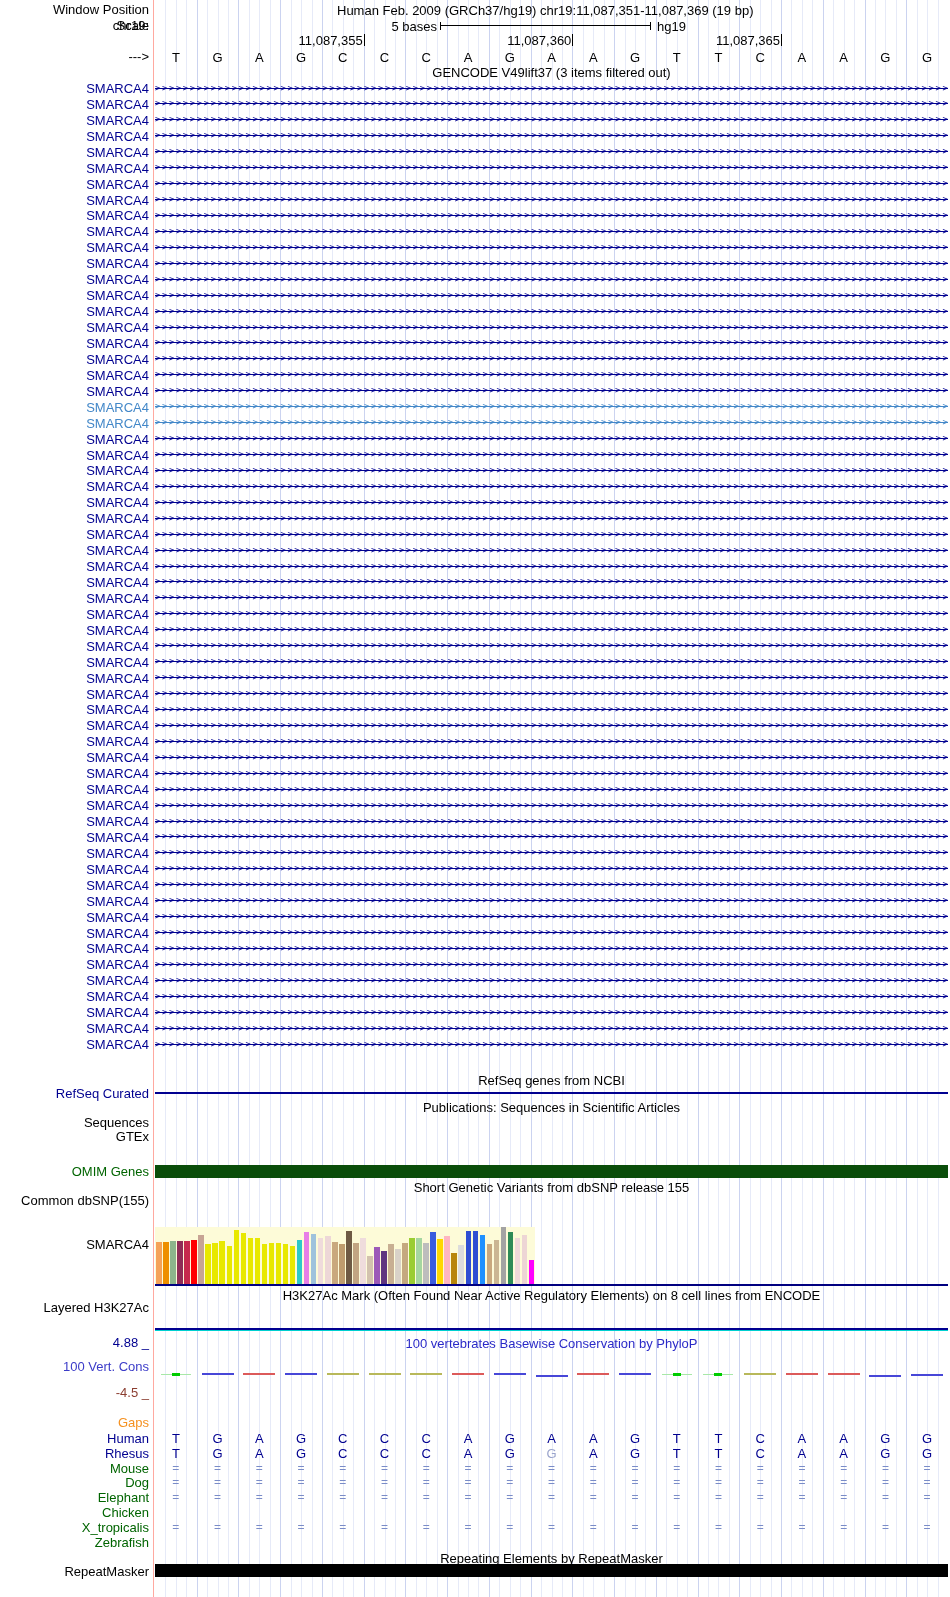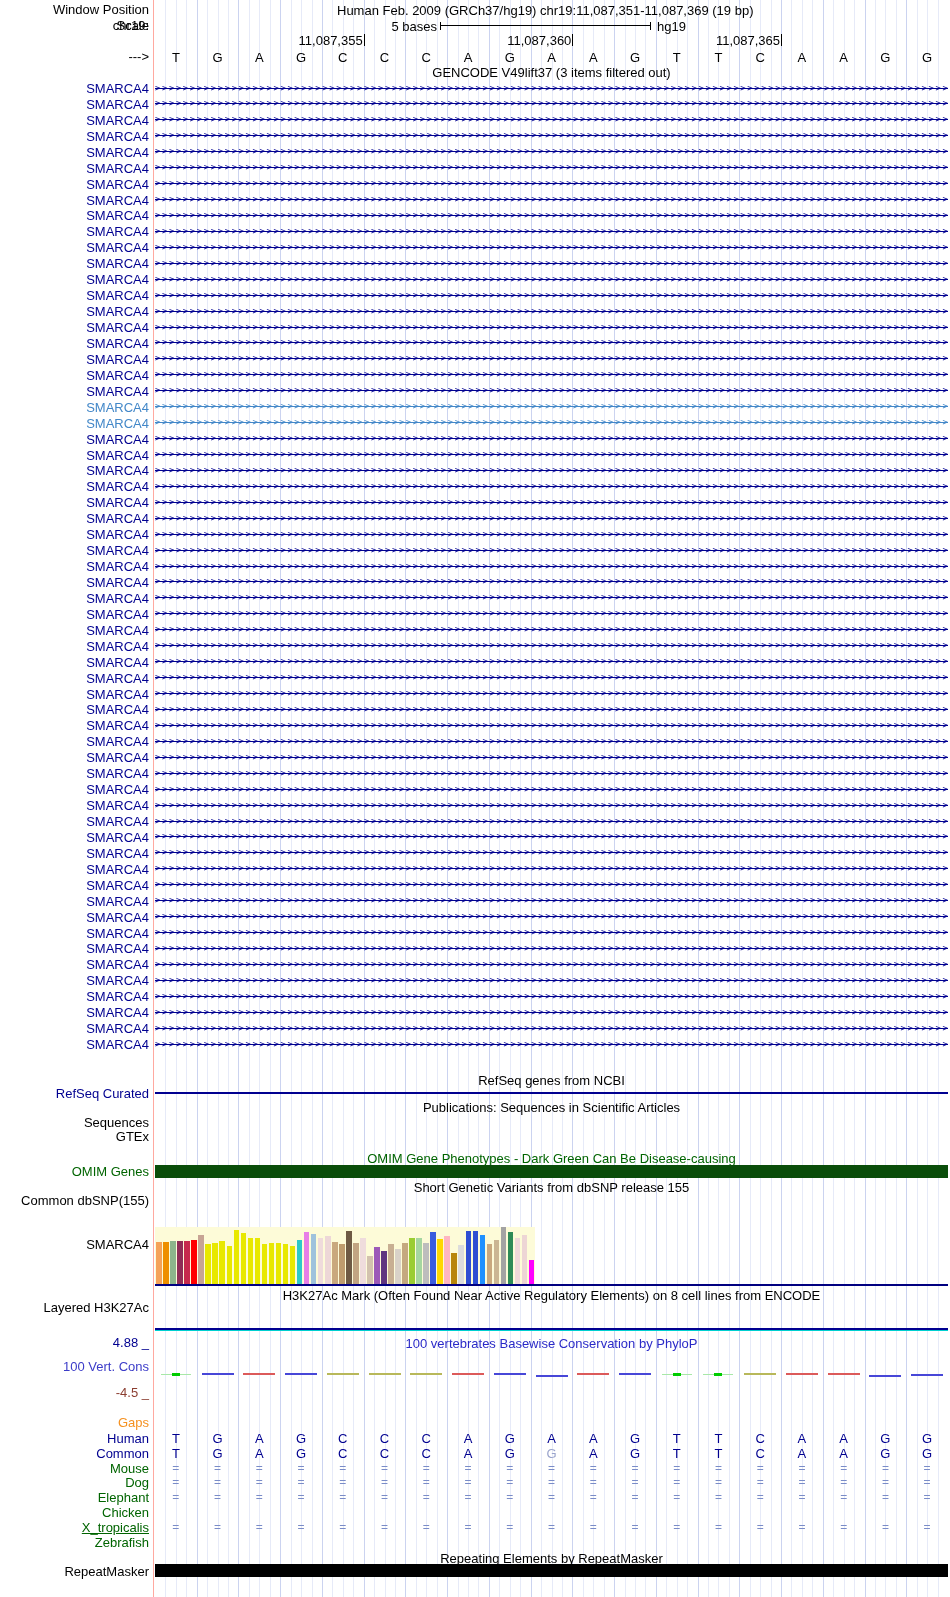--- a/index.html
+++ b/index.html
@@ -124,21 +124,20 @@
   <div class="title" style="top:66px">GENCODE V49lift37 (3 items filtered out)</div>
 
   <div class="title" style="top:1074px">RefSeq genes from NCBI</div>
   <div class="lbl navy" style="top:1087px">RefSeq Curated</div>
   <div id="refseq-line"></div>
 
   <div class="title" style="top:1101px">Publications: Sequences in Scientific Articles</div>
   <div class="lbl" style="top:1116px">Sequences</div>
   <div class="lbl" style="top:1130px">GTEx</div>
 
-  <div class="title dkgreen" style="top:1152px">OMIM Gene Phenotypes - Dark Green Can Be Disease-causing</div>
   <div class="lbl dkgreen" style="top:1165px">OMIM Genes</div>
   <div id="omim-bar"></div>
 
   <div class="title" style="top:1181px">Short Genetic Variants from dbSNP release 155</div>
   <div class="lbl" style="top:1194px">Common dbSNP(155)</div>
 
   <div id="gtex-box"></div>
   <div class="lbl" style="top:1238px">SMARCA4</div>
   <div id="gtex-bars"></div>
   <div id="gtex-baseline"></div>
@@ -459,21 +458,21 @@
       <div style="position: absolute; left: 530.632px; top: 1431px; width: 41.7368px; text-align: center; color: rgb(0, 0, 144);">A</div>
       <div style="position: absolute; left: 572.368px; top: 1431px; width: 41.7368px; text-align: center; color: rgb(0, 0, 144);">A</div>
       <div style="position: absolute; left: 614.105px; top: 1431px; width: 41.7368px; text-align: center; color: rgb(0, 0, 144);">G</div>
       <div style="position: absolute; left: 655.842px; top: 1431px; width: 41.7368px; text-align: center; color: rgb(0, 0, 144);">T</div>
       <div style="position: absolute; left: 697.579px; top: 1431px; width: 41.7368px; text-align: center; color: rgb(0, 0, 144);">T</div>
       <div style="position: absolute; left: 739.316px; top: 1431px; width: 41.7368px; text-align: center; color: rgb(0, 0, 144);">C</div>
       <div style="position: absolute; left: 781.053px; top: 1431px; width: 41.7368px; text-align: center; color: rgb(0, 0, 144);">A</div>
       <div style="position: absolute; left: 822.789px; top: 1431px; width: 41.7368px; text-align: center; color: rgb(0, 0, 144);">A</div>
       <div style="position: absolute; left: 864.526px; top: 1431px; width: 41.7368px; text-align: center; color: rgb(0, 0, 144);">G</div>
       <div style="position: absolute; left: 906.263px; top: 1431px; width: 41.7368px; text-align: center; color: rgb(0, 0, 144);">G</div>
-      <div style="position: absolute; left: 0px; width: 149px; top: 1445.8px; text-align: right; color: rgb(0, 0, 144);">Common</div>
+      <div style="position: absolute; left: 0px; width: 149px; top: 1445.8px; text-align: right; color: rgb(0, 0, 144);">Rhesus</div>
       <div style="position: absolute; left: 155px; top: 1445.8px; width: 41.7368px; text-align: center; color: rgb(0, 0, 144);">T</div>
       <div style="position: absolute; left: 196.737px; top: 1445.8px; width: 41.7368px; text-align: center; color: rgb(0, 0, 144);">G</div>
       <div style="position: absolute; left: 238.474px; top: 1445.8px; width: 41.7368px; text-align: center; color: rgb(0, 0, 144);">A</div>
       <div style="position: absolute; left: 280.211px; top: 1445.8px; width: 41.7368px; text-align: center; color: rgb(0, 0, 144);">G</div>
       <div style="position: absolute; left: 321.947px; top: 1445.8px; width: 41.7368px; text-align: center; color: rgb(0, 0, 144);">C</div>
       <div style="position: absolute; left: 363.684px; top: 1445.8px; width: 41.7368px; text-align: center; color: rgb(0, 0, 144);">C</div>
       <div style="position: absolute; left: 405.421px; top: 1445.8px; width: 41.7368px; text-align: center; color: rgb(0, 0, 144);">C</div>
       <div style="position: absolute; left: 447.158px; top: 1445.8px; width: 41.7368px; text-align: center; color: rgb(0, 0, 144);">A</div>
       <div style="position: absolute; left: 488.895px; top: 1445.8px; width: 41.7368px; text-align: center; color: rgb(0, 0, 144);">G</div>
       <div style="position: absolute; left: 530.632px; top: 1445.8px; width: 41.7368px; text-align: center; color: rgb(154, 164, 204);">G</div>
@@ -540,21 +539,21 @@
       <div style="position: absolute; left: 572.368px; top: 1490.2px; width: 41.7368px; text-align: center; font-size: 12px; color: rgb(122, 140, 200);">=</div>
       <div style="position: absolute; left: 614.105px; top: 1490.2px; width: 41.7368px; text-align: center; font-size: 12px; color: rgb(122, 140, 200);">=</div>
       <div style="position: absolute; left: 655.842px; top: 1490.2px; width: 41.7368px; text-align: center; font-size: 12px; color: rgb(122, 140, 200);">=</div>
       <div style="position: absolute; left: 697.579px; top: 1490.2px; width: 41.7368px; text-align: center; font-size: 12px; color: rgb(122, 140, 200);">=</div>
       <div style="position: absolute; left: 739.316px; top: 1490.2px; width: 41.7368px; text-align: center; font-size: 12px; color: rgb(122, 140, 200);">=</div>
       <div style="position: absolute; left: 781.053px; top: 1490.2px; width: 41.7368px; text-align: center; font-size: 12px; color: rgb(122, 140, 200);">=</div>
       <div style="position: absolute; left: 822.789px; top: 1490.2px; width: 41.7368px; text-align: center; font-size: 12px; color: rgb(122, 140, 200);">=</div>
       <div style="position: absolute; left: 864.526px; top: 1490.2px; width: 41.7368px; text-align: center; font-size: 12px; color: rgb(122, 140, 200);">=</div>
       <div style="position: absolute; left: 906.263px; top: 1490.2px; width: 41.7368px; text-align: center; font-size: 12px; color: rgb(122, 140, 200);">=</div>
       <div style="position: absolute; left: 0px; width: 149px; top: 1505px; text-align: right; color: rgb(0, 100, 0);">Chicken</div>
-      <div style="position: absolute; left: 0px; width: 149px; top: 1519.8px; text-align: right; color: rgb(0, 100, 0); text-decoration: underline;">X_tropicalis</div>
+      <div style="position: absolute; left: 0px; width: 149px; top: 1519.8px; text-align: right; color: rgb(0, 100, 0);">X_tropicalis</div>
       <div style="position: absolute; left: 155px; top: 1519.8px; width: 41.7368px; text-align: center; font-size: 12px; color: rgb(122, 140, 200);">=</div>
       <div style="position: absolute; left: 196.737px; top: 1519.8px; width: 41.7368px; text-align: center; font-size: 12px; color: rgb(122, 140, 200);">=</div>
       <div style="position: absolute; left: 238.474px; top: 1519.8px; width: 41.7368px; text-align: center; font-size: 12px; color: rgb(122, 140, 200);">=</div>
       <div style="position: absolute; left: 280.211px; top: 1519.8px; width: 41.7368px; text-align: center; font-size: 12px; color: rgb(122, 140, 200);">=</div>
       <div style="position: absolute; left: 321.947px; top: 1519.8px; width: 41.7368px; text-align: center; font-size: 12px; color: rgb(122, 140, 200);">=</div>
       <div style="position: absolute; left: 363.684px; top: 1519.8px; width: 41.7368px; text-align: center; font-size: 12px; color: rgb(122, 140, 200);">=</div>
       <div style="position: absolute; left: 405.421px; top: 1519.8px; width: 41.7368px; text-align: center; font-size: 12px; color: rgb(122, 140, 200);">=</div>
       <div style="position: absolute; left: 447.158px; top: 1519.8px; width: 41.7368px; text-align: center; font-size: 12px; color: rgb(122, 140, 200);">=</div>
       <div style="position: absolute; left: 488.895px; top: 1519.8px; width: 41.7368px; text-align: center; font-size: 12px; color: rgb(122, 140, 200);">=</div>
       <div style="position: absolute; left: 530.632px; top: 1519.8px; width: 41.7368px; text-align: center; font-size: 12px; color: rgb(122, 140, 200);">=</div>

